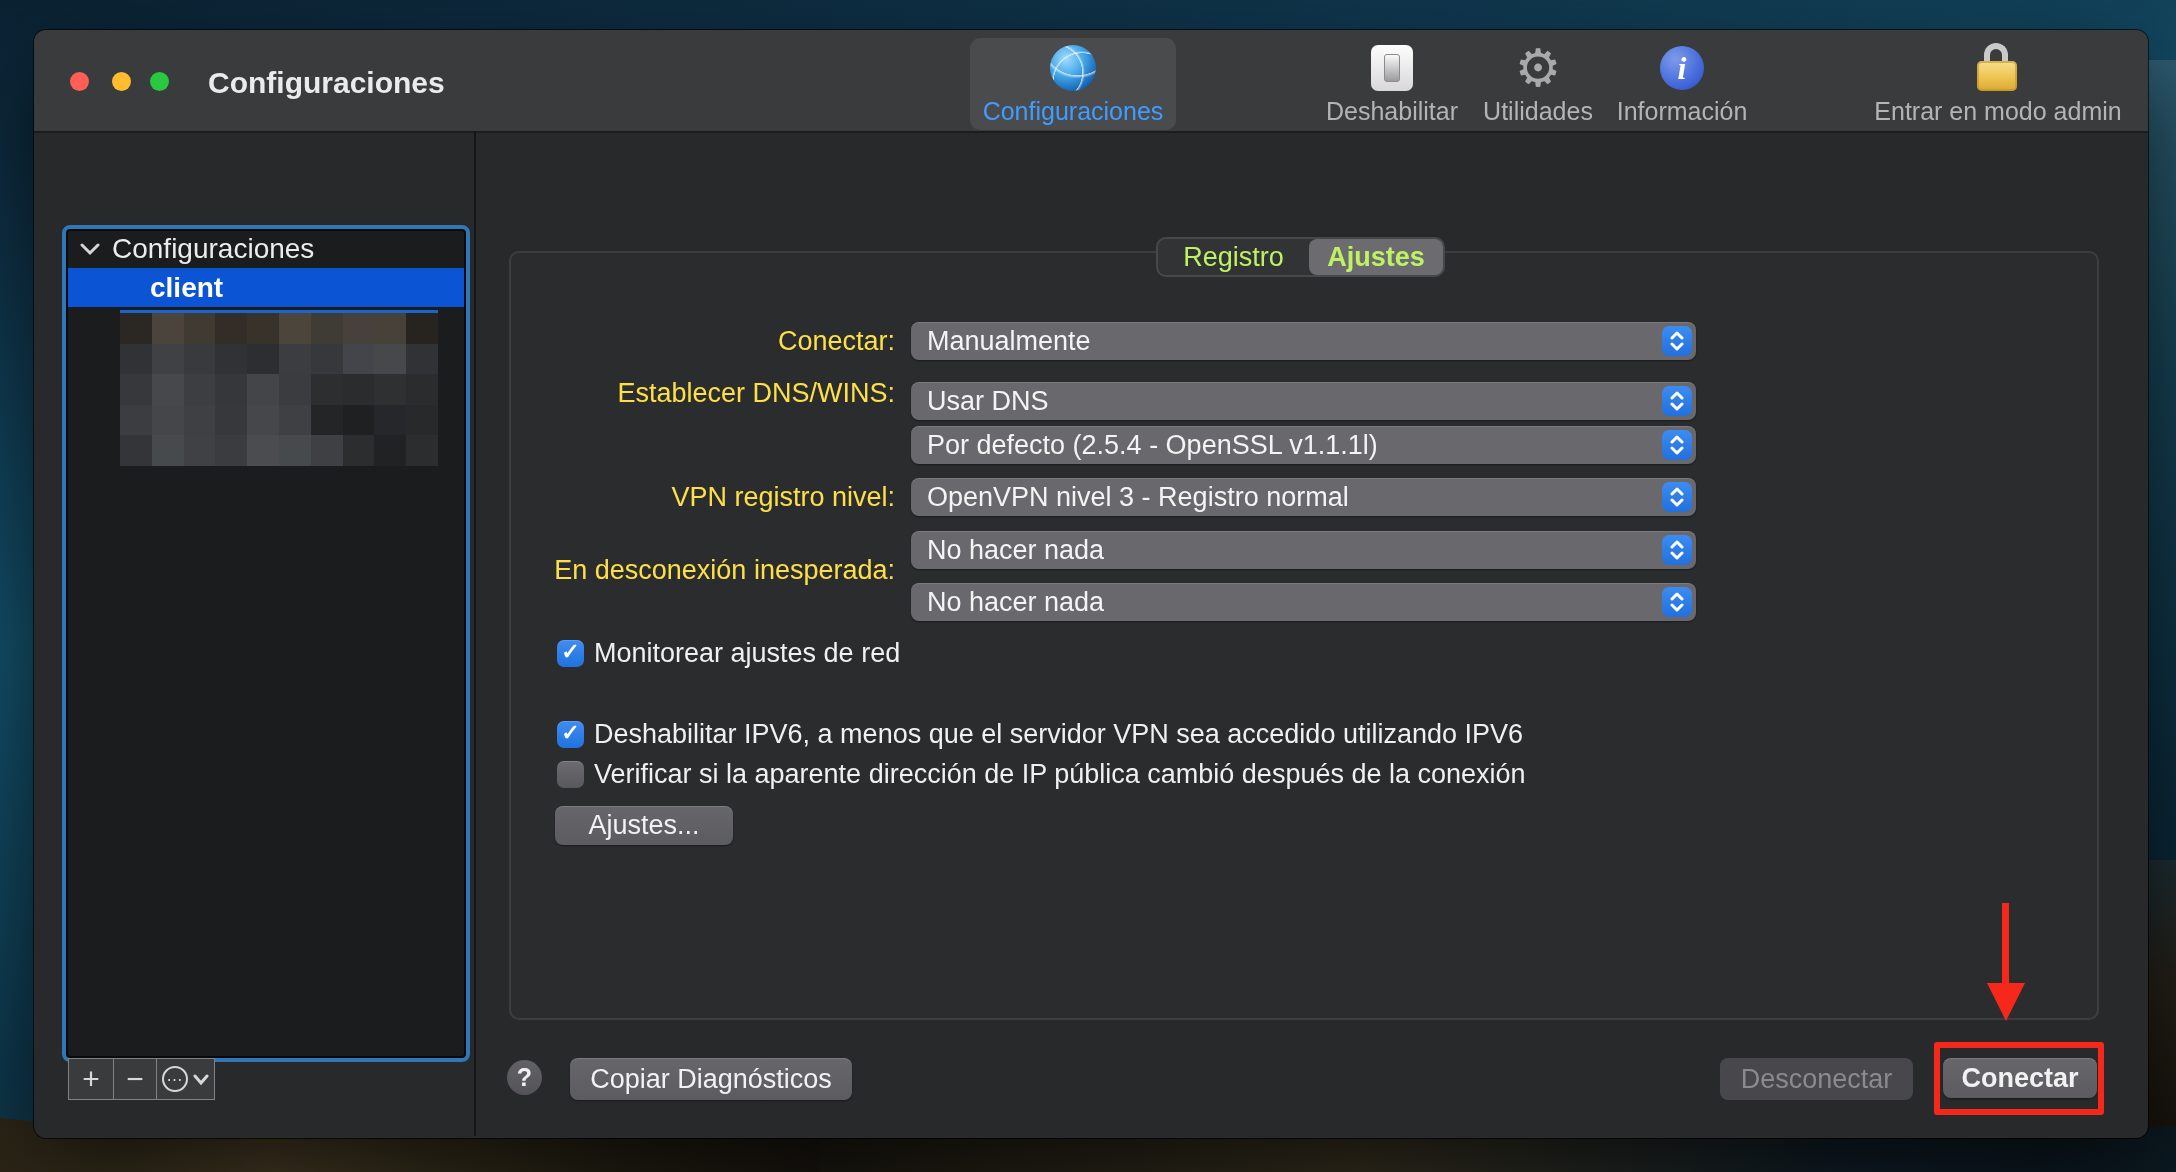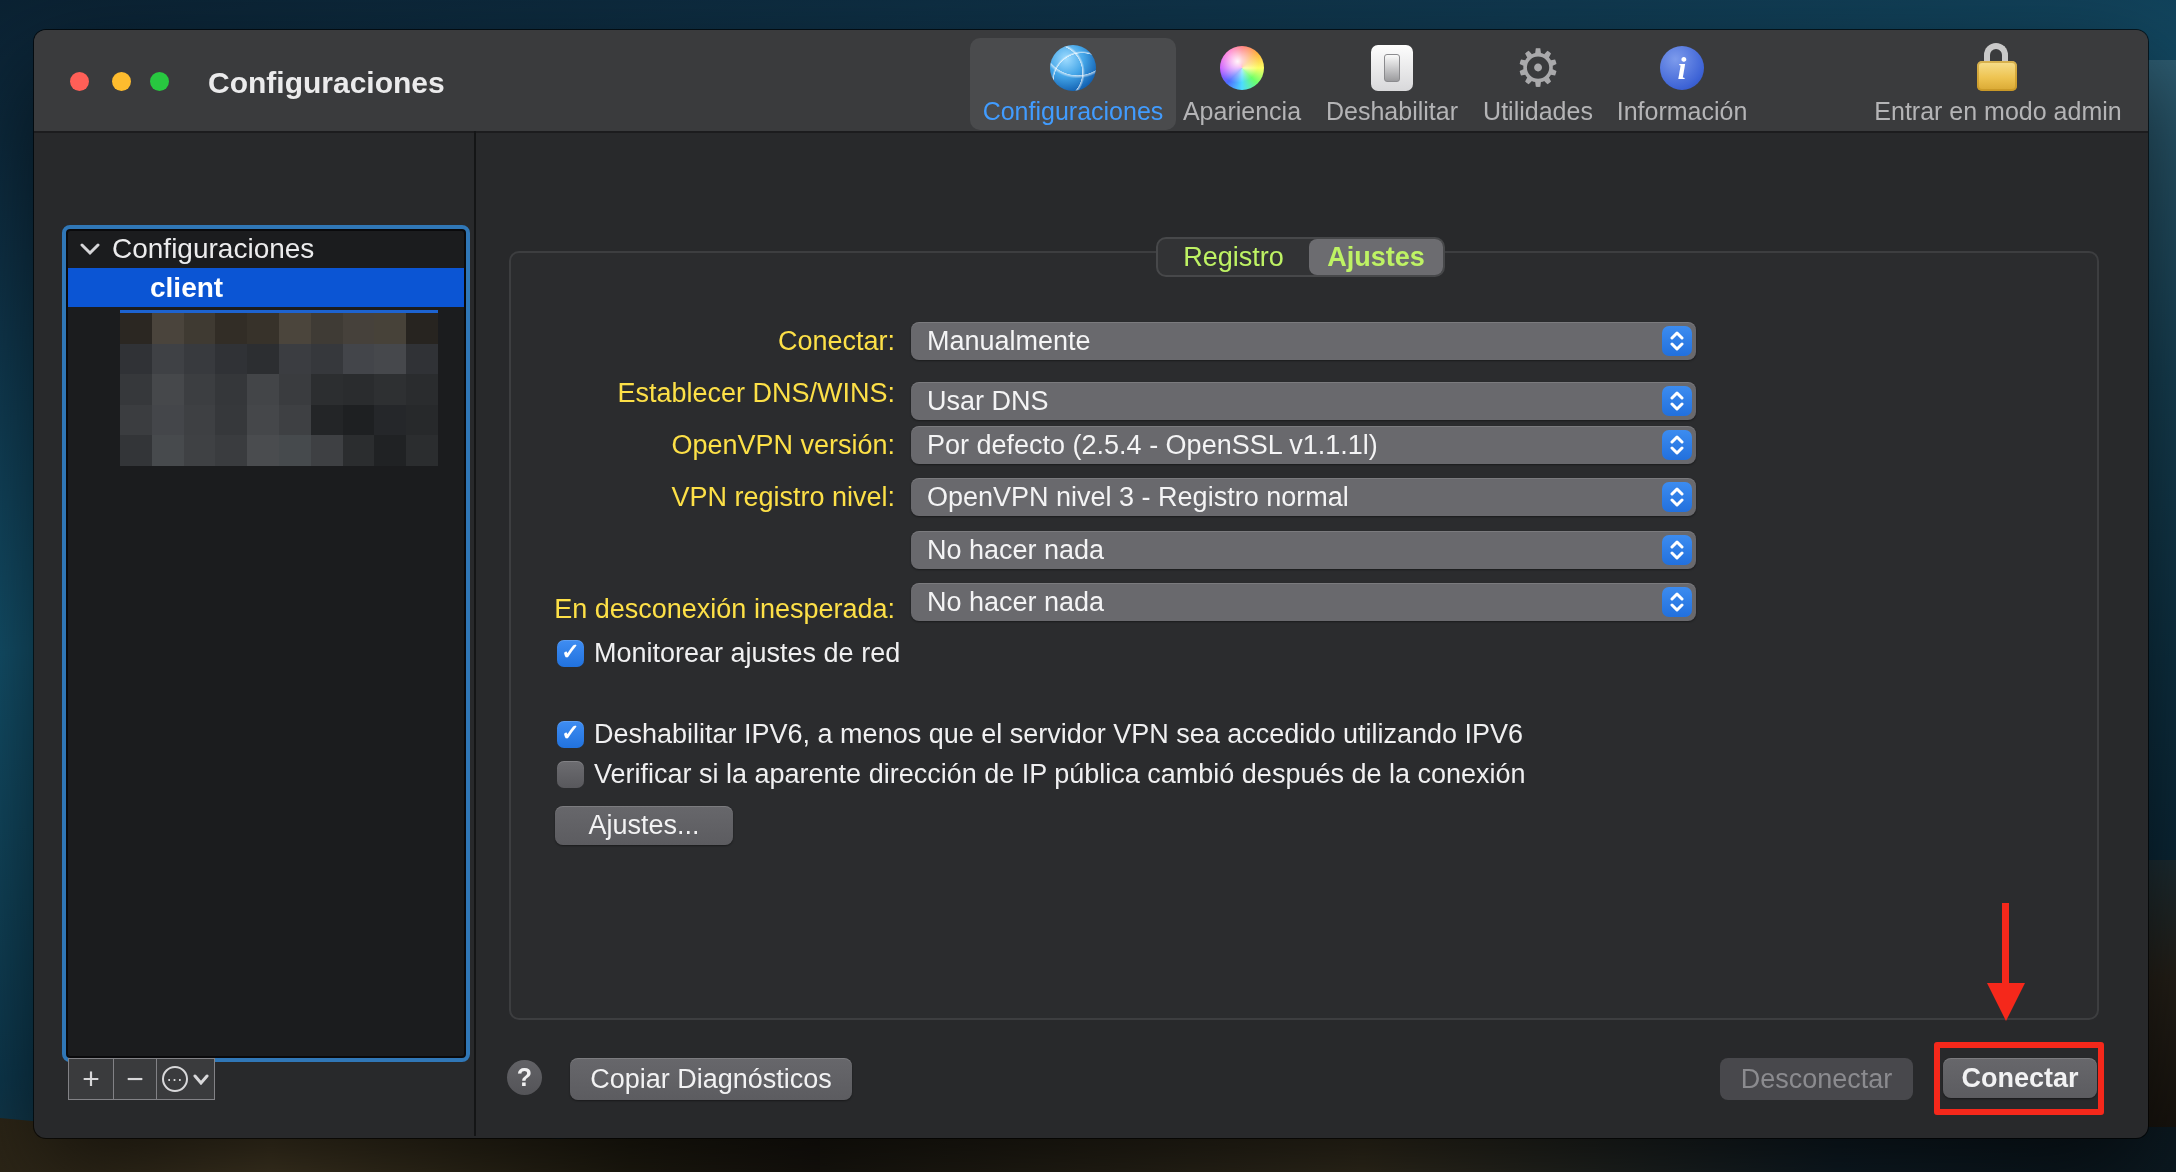--- a/index.html
+++ b/index.html
@@ -105,26 +105,20 @@
   <div class="abs tl red"></div>
   <div class="abs tl yellow"></div>
   <div class="abs tl green"></div>
   <div class="abs win-title">Configuraciones</div>
 
   <div class="abs tb-item sel" style="left:936px;width:206px;">
     <div class="tb-ic">
         <div class="globe"></div>
       </div>
     <div class="lab">Configuraciones</div>
-  </div>
-  <div class="abs tb-item" style="left:1133px;width:150px;">
-    <div class="tb-ic">
-        <div class="colorwheel"></div>
-      </div>
-    <div class="lab">Apariencia</div>
   </div>
   <div class="abs tb-item" style="left:1283px;width:150px;">
     <div class="tb-ic">
         <div class="switchic">
           <div class="sw"></div>
         </div>
       </div>
     <div class="lab">Deshabilitar</div>
   </div>
   <div class="abs tb-item" style="left:1433px;width:142px;">
@@ -251,21 +245,20 @@
   <div class="abs dropdown" style="top:352px;">
     <div class="val">Usar DNS</div>
     <div class="stepper">
         <svg width="14" height="20" viewBox="0 0 14 20">
           <polyline points="2,7 7,2 12,7" fill="none" stroke="#fff" stroke-width="3" stroke-linecap="round" stroke-linejoin="round"></polyline>
           <polyline points="2,13 7,18 12,13" fill="none" stroke="#fff" stroke-width="3" stroke-linecap="round" stroke-linejoin="round"></polyline>
         </svg>
       </div>
   </div>
 
-  <div class="abs frm-label" style="left:481px;top:396px;">OpenVPN versión:</div>
   <div class="abs dropdown" style="top:396px;">
     <div class="val">Por defecto (2.5.4 - OpenSSL v1.1.1l)</div>
     <div class="stepper">
         <svg width="14" height="20" viewBox="0 0 14 20">
           <polyline points="2,7 7,2 12,7" fill="none" stroke="#fff" stroke-width="3" stroke-linecap="round" stroke-linejoin="round"></polyline>
           <polyline points="2,13 7,18 12,13" fill="none" stroke="#fff" stroke-width="3" stroke-linecap="round" stroke-linejoin="round"></polyline>
         </svg>
       </div>
   </div>
 
@@ -283,21 +276,21 @@
   <div class="abs dropdown" style="top:501px;">
     <div class="val">No hacer nada</div>
     <div class="stepper">
         <svg width="14" height="20" viewBox="0 0 14 20">
           <polyline points="2,7 7,2 12,7" fill="none" stroke="#fff" stroke-width="3" stroke-linecap="round" stroke-linejoin="round"></polyline>
           <polyline points="2,13 7,18 12,13" fill="none" stroke="#fff" stroke-width="3" stroke-linecap="round" stroke-linejoin="round"></polyline>
         </svg>
       </div>
   </div>
 
-  <div class="abs frm-label" style="left:481px;top:560px;">En desconexión inesperada:</div>
+  <div class="abs frm-label" style="left:481px;top:521px;">En desconexión inesperada:</div>
   <div class="abs dropdown" style="top:553px;">
     <div class="val">No hacer nada</div>
     <div class="stepper">
         <svg width="14" height="20" viewBox="0 0 14 20">
           <polyline points="2,7 7,2 12,7" fill="none" stroke="#fff" stroke-width="3" stroke-linecap="round" stroke-linejoin="round"></polyline>
           <polyline points="2,13 7,18 12,13" fill="none" stroke="#fff" stroke-width="3" stroke-linecap="round" stroke-linejoin="round"></polyline>
         </svg>
       </div>
   </div>
 

